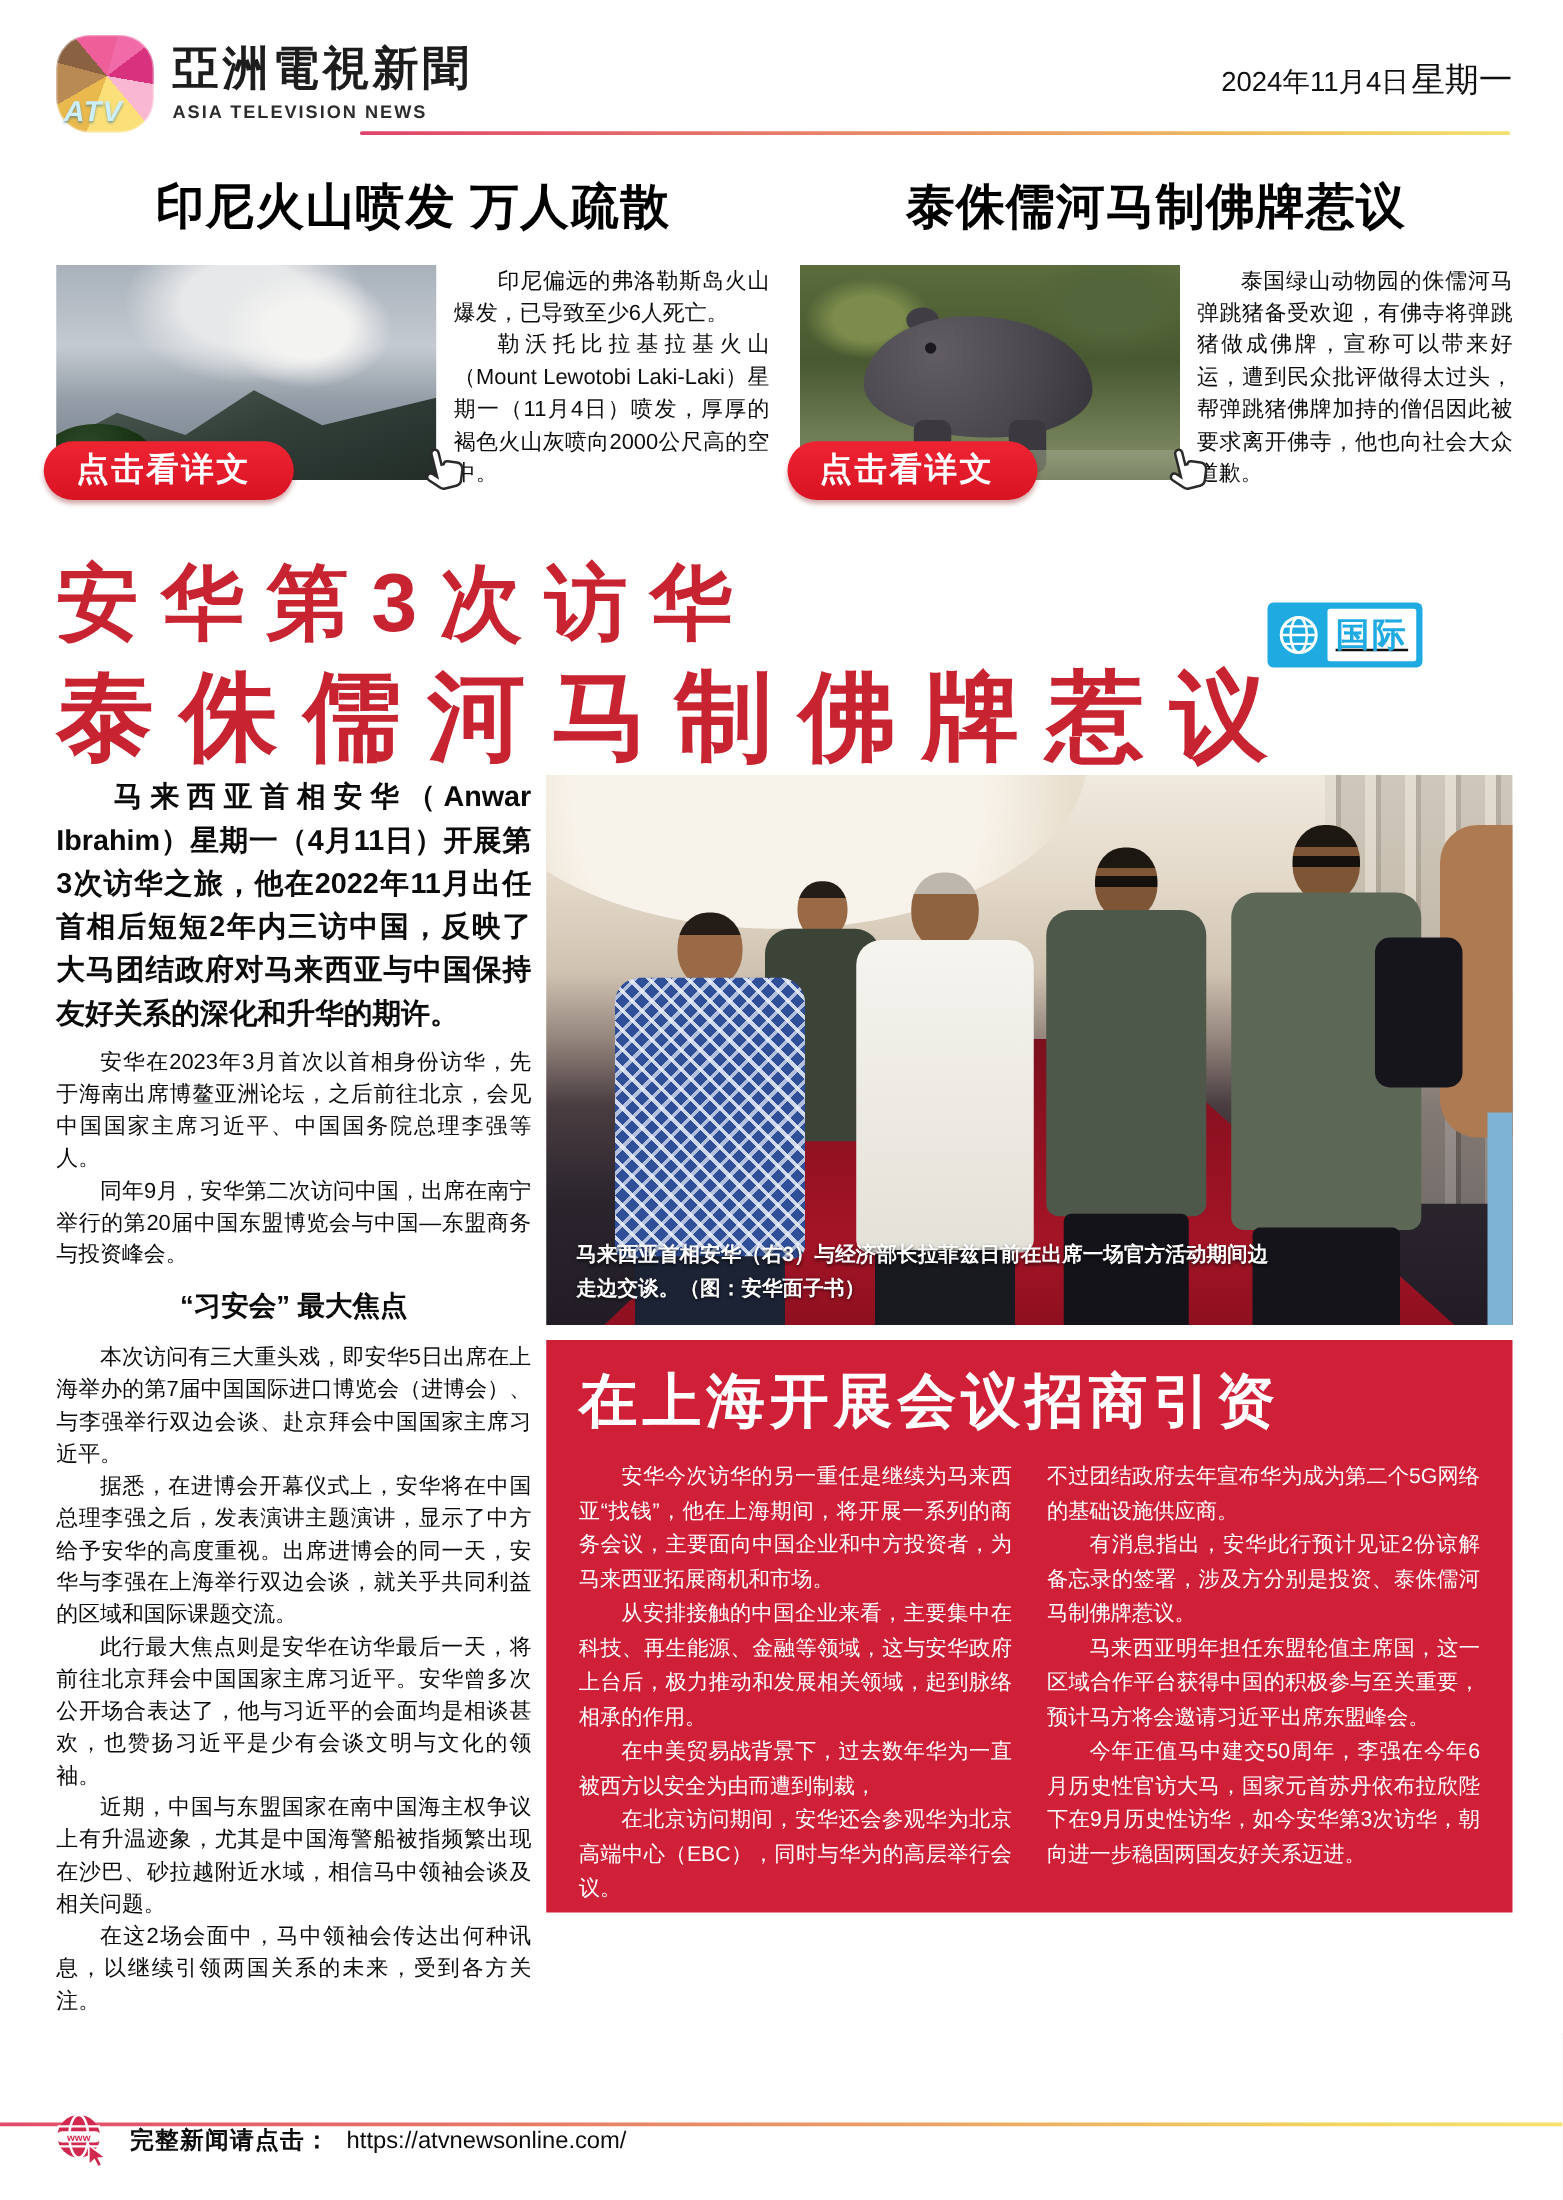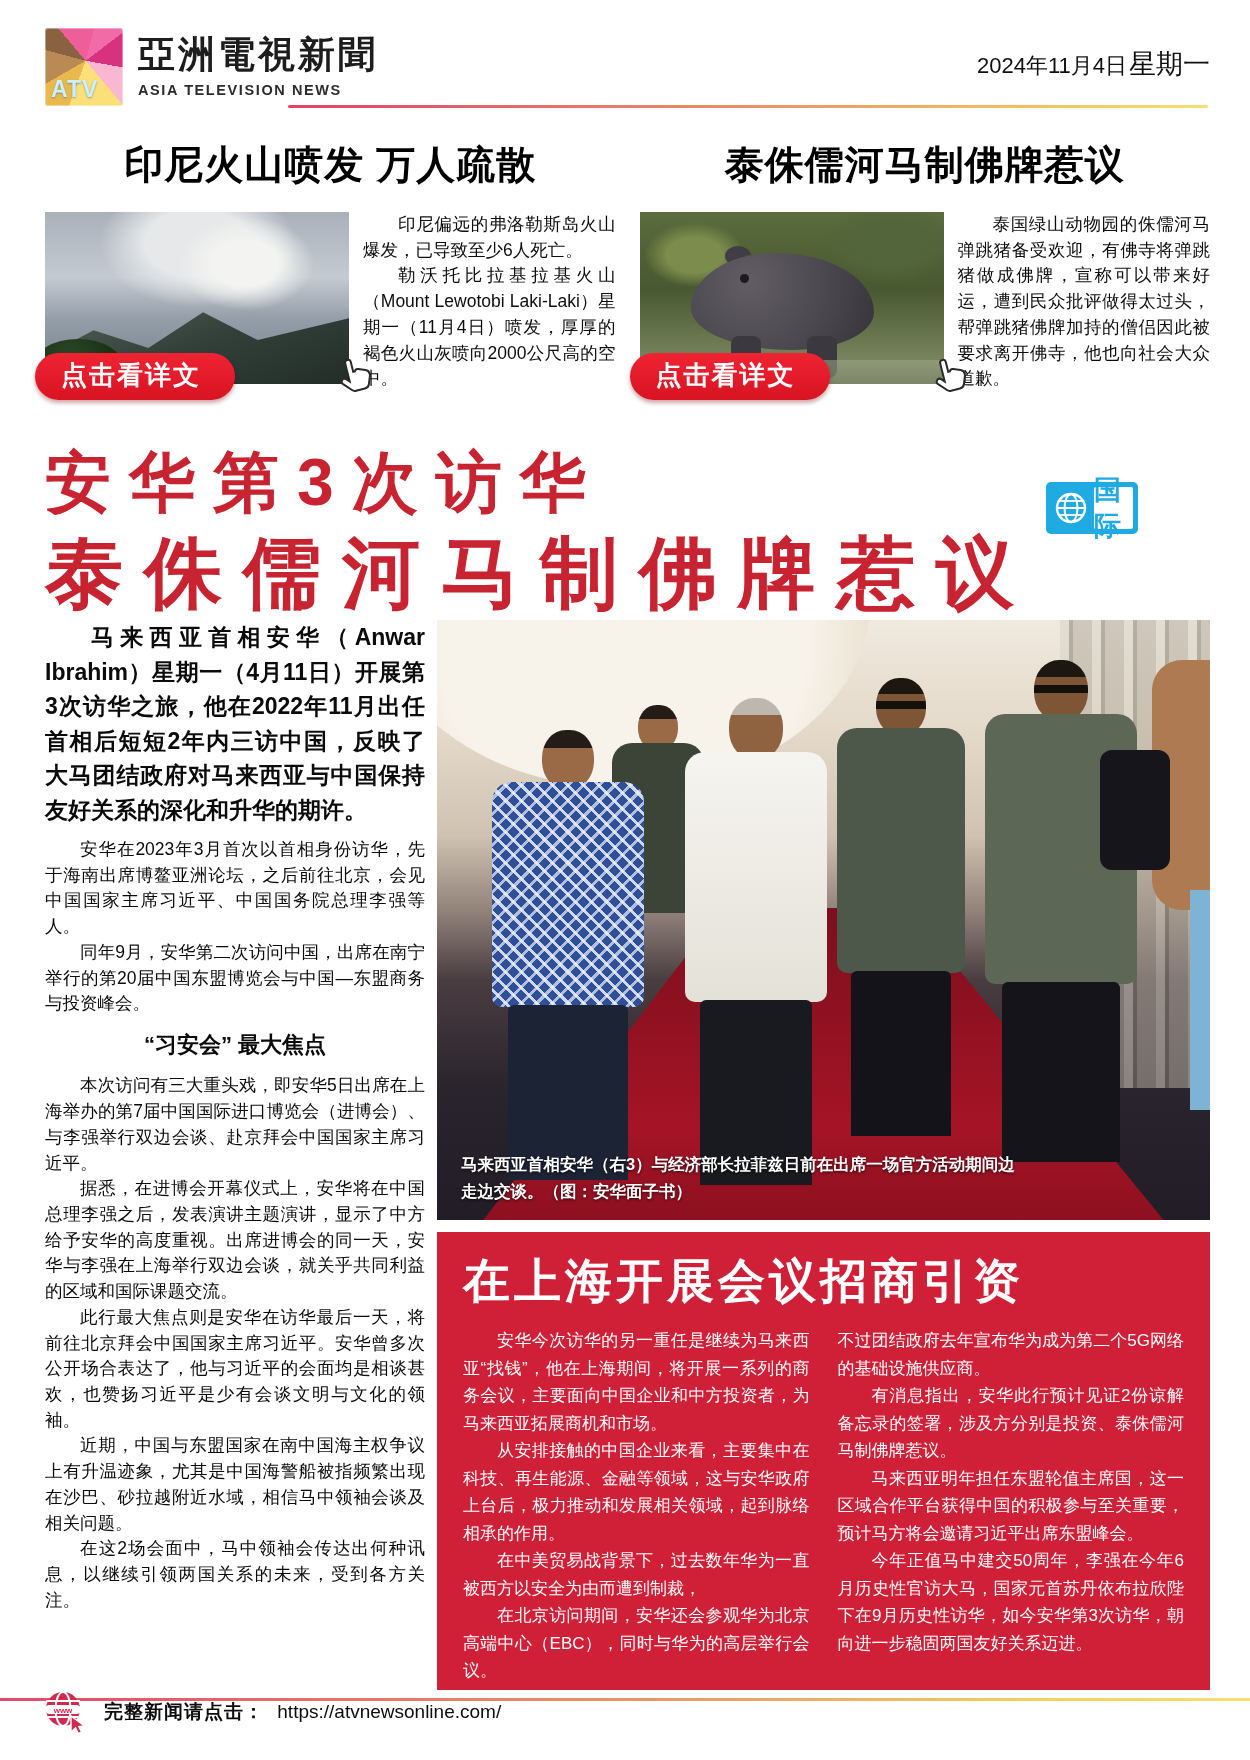--- a/index.html
+++ b/index.html
@@ -1,25 +1,25 @@
 <!DOCTYPE html>
 <html><head>
 <meta charset="utf-8">
 <style>
   * { margin:0; padding:0; box-sizing:border-box; }
   body { background:#e9e9e9; font-family:"Liberation Sans","DejaVu Sans",sans-serif; }
   .page { position:relative; width:1250px; height:1760px; background:#fff; margin:0 auto; overflow:hidden; color:#111; }
 
   
   .masthead { position:absolute; top:28px; left:45px; right:40px; display:flex; align-items:flex-start; }
-  .logo-box { width:78px; height:78px; border-radius:3px; flex:none; position:relative;
+  .logo-box { width:78px; height:78px; border-radius:27px; flex:none; position:relative;
     background:conic-gradient(from 15deg at 52% 42%,
       #f06ba8 0 38deg,#d8327e 38deg 85deg,#f9b7d2 85deg 125deg,#fbe07a 125deg 185deg,
       #e9b94e 185deg 225deg,#b98a54 225deg 270deg,#8a6242 270deg 305deg,#ee5f9a 305deg 360deg);
-    box-shadow:inset 0 0 0 1px rgba(255,255,255,.4); }
+    box-shadow:inset 0 0 0 1px rgba(255,255,255,.4);font-style:italic; }
   .logo-atv { position:absolute; left:6px; bottom:3px; font-size:23px; font-weight:bold; color:#cdeefb; text-shadow:0 1px 2px rgba(40,110,150,.55); letter-spacing:1px; }
   .mast-titles { margin-left:15px; padding-top:8px; }
   .mast-zh { font-size:37px; font-weight:bold; color:#1d1d1d; letter-spacing:3px; line-height:1; }
   .mast-en { font-size:14.5px; font-weight:bold; color:#2c2c2c; letter-spacing:1.6px; margin-top:9px; }
   .mast-date { margin-left:auto; padding-top:18px; white-space:nowrap; font-size:22px; color:#101010; }
   .mast-weekday { font-size:27px; font-weight:normal; margin-left:2px; }
   .mast-rule { position:absolute; top:105px; left:288px; right:42px; height:3px;
     background:linear-gradient(90deg,#e0436b,#e88a68 45%,#eec15e 80%,#f5e070); border-radius:2px; }
 
   
@@ -59,36 +59,36 @@
   .detail-btn { position:absolute; left:-10px; bottom:-16px; z-index:5;
     background:linear-gradient(180deg,#ef2433,#d81322); color:#fff; font-size:26px; font-weight:bold;
     letter-spacing:2px; padding:5px 34px 7px 26px; border-radius:26px;
     box-shadow:0 3px 4px rgba(120,0,0,.35); cursor:pointer; }
   .hand-cursor { position:absolute; right:-30px; bottom:-16px; width:46px; height:46px; transform:rotate(-14deg); }
 
   
   .main-head { position:absolute; top:448px; left:45px; right:40px; }
   .kicker { font-size:66px; font-weight:bold; color:#c82330; letter-spacing:18px; line-height:1.05; }
   .headline { font-size:78px; font-weight:bold; color:#c82330; letter-spacing:21px; white-space:nowrap; margin-top:16px; line-height:1.05; }
-  .intl-badge { position:absolute; right:72px; top:34px; width:92px; height:52px; background:#20aae2;
-    border-radius:5px; display:flex; align-items:center; padding:5px; }
+  .intl-badge { position:absolute; right:72px; top:34px; width:124px; height:52px; background:#20aae2;
+    border-radius:5px; display:flex; align-items:center; padding:5px;text-decoration:underline; }
   .badge-globe { width:36px; height:36px; flex:none; margin-left:2px; }
   .badge-box { flex:1; height:42px; background:#fff; margin-left:5px; border-radius:2px;
     display:flex; align-items:center; justify-content:center; }
   .badge-box span { color:#20aae2; font-size:27px; font-weight:bold; letter-spacing:2px; }
 
   
   .main-content { position:absolute; top:620px; left:45px; right:40px; display:flex; gap:12px; }
   .col-left { width:380px; flex:none; font-size:17.5px; line-height:1.47; text-align:justify; color:#0b0b0b; }
   .col-left p { text-indent:2em; }
   .lead { font-size:23px; font-weight:bold; line-height:1.5; margin-bottom:10px; }
   .crosshead { font-size:22px; font-weight:bold; text-align:center; margin:12px 0 12px; text-indent:0 !important; }
 
   .col-right { flex:1; }
-  .photo { position:relative; width:100%; height:600px; overflow:hidden;
+  .photo { position:relative; width:100%; height:440px; overflow:hidden;
     background:linear-gradient(180deg,#f0e9de 0%,#e3d8c8 20%,#cfc2b1 36%,#94857c 48%,#4a3d41 60%,#2a242d 78%,#211c25 100%); }
   .photo-arch { position:absolute; left:-8%; top:-34%; width:64%; height:62%; border-radius:50%;
     background:radial-gradient(circle at 50% 60%, #f8f3ea 0 55%, #e8decd 80%, rgba(232,222,205,0) 100%); }
   .photo-slats { position:absolute; right:0; top:0; width:150px; height:78%; opacity:.55;
     background:repeating-linear-gradient(90deg,#d8d2c6 0 9px,#847d72 9px 13px,#b3ab9e 13px 32px); }
   .carpet { position:absolute; left:0; bottom:0; width:100%; height:52%;
     background:linear-gradient(180deg,#7c0f1d,#a41426 70%,#8e1020);
     clip-path:polygon(37% 0,61% 0,94% 100%,6% 100%); }
   .fig { position:absolute; display:flex; flex-direction:column; align-items:center; }
   .fig .head { border-radius:46% 46% 48% 48%; }

